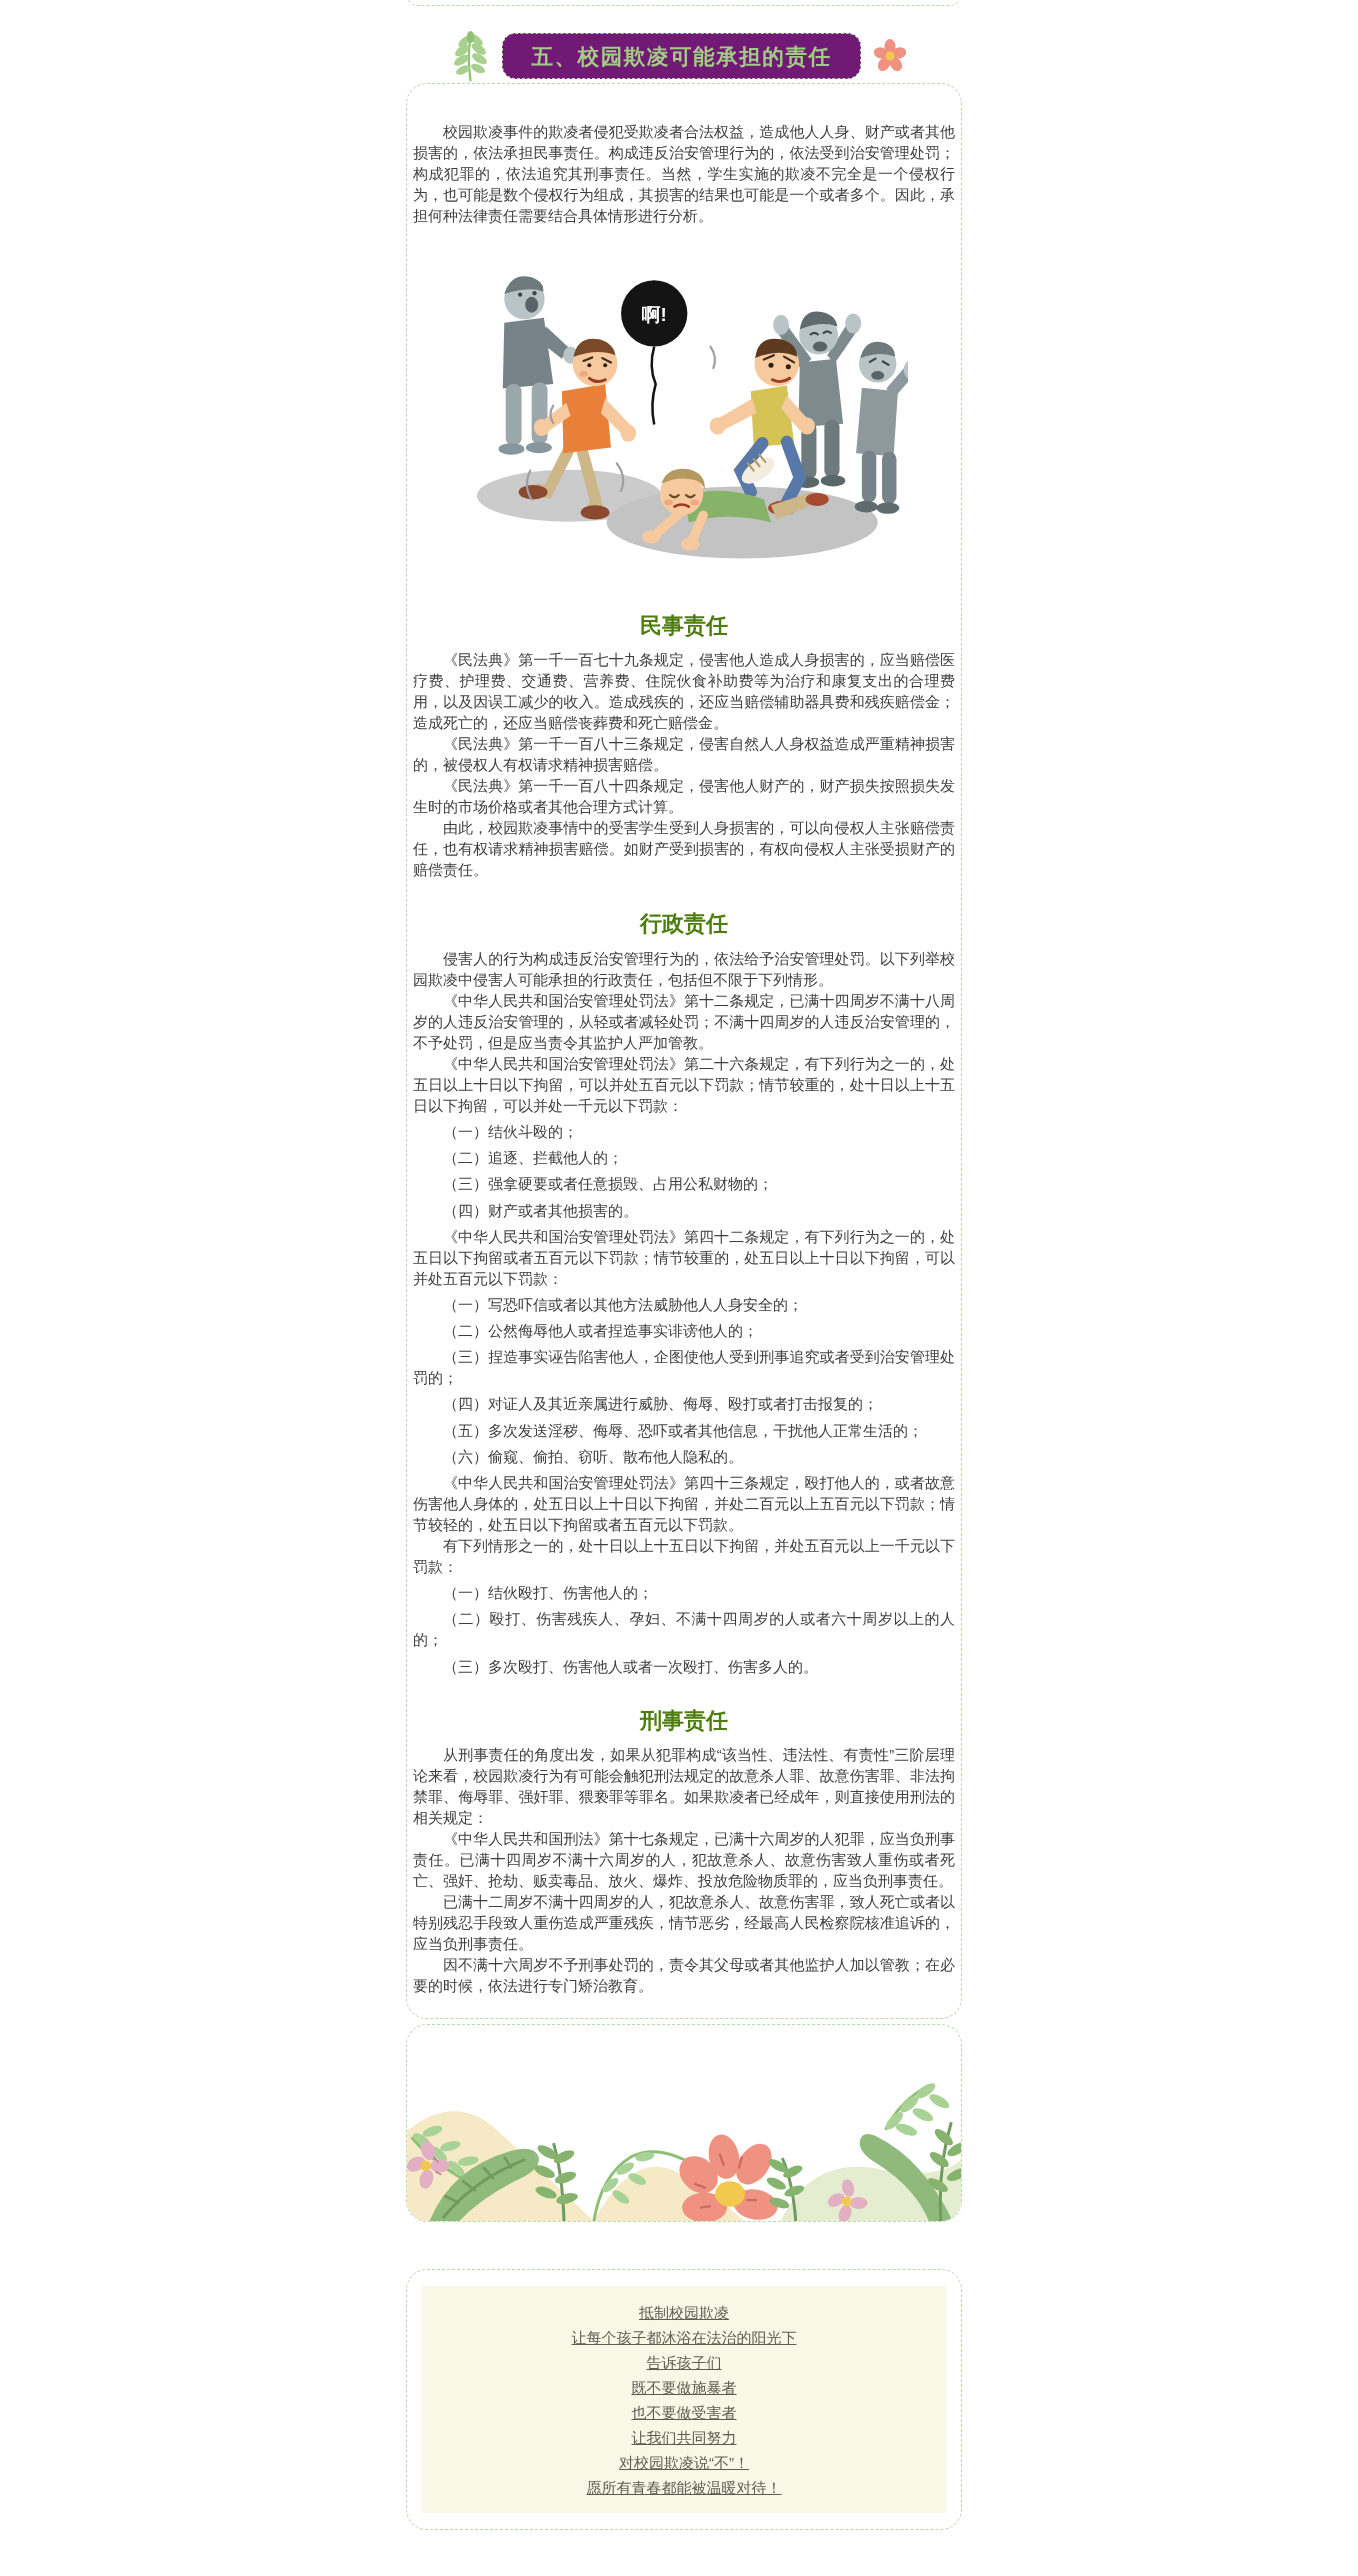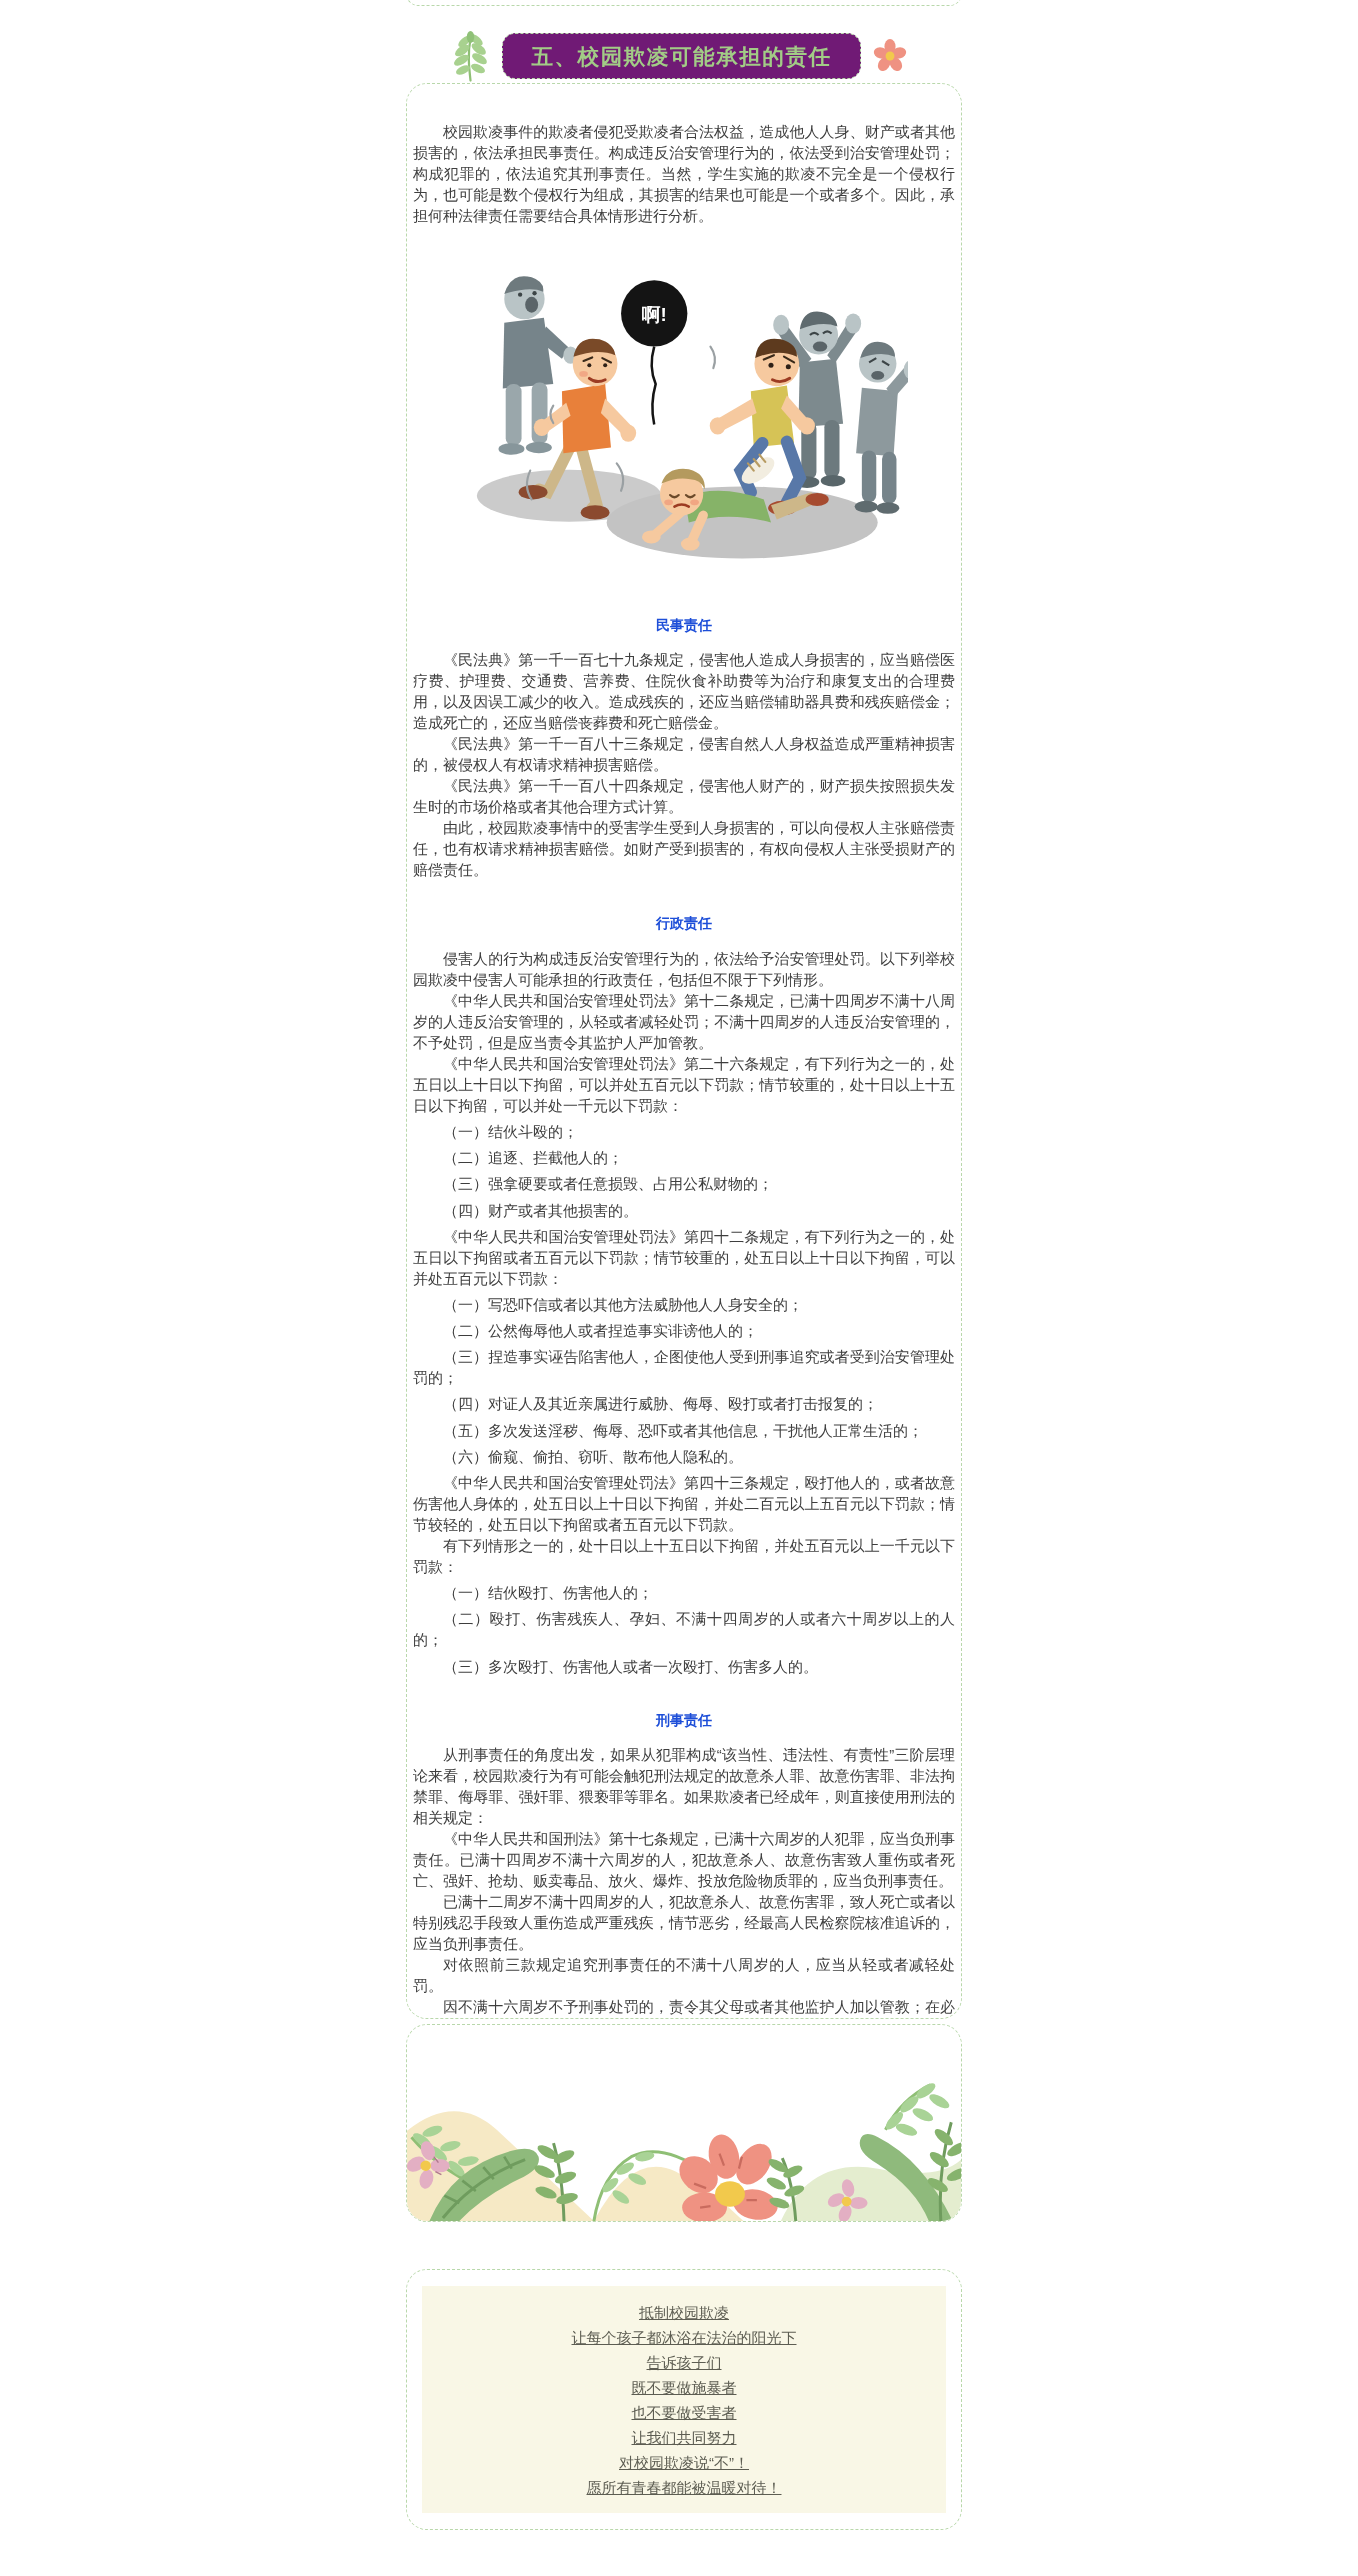--- a/index.html
+++ b/index.html
@@ -19,21 +19,21 @@
   .title-pill { border:1.5px dashed #b9d8ab; border-radius:13.4px; padding:7.4px 28px;
     color:#a2cc86; font-size:21.6px; font-weight:bold; letter-spacing:1.5px; background:#701a75; }
   .banner svg { display:block; }
 
   
   .main-box { left:406px; top:83px; width:556px; height:1936px; padding:37px 6px 0 6px; overflow:hidden; }
   .article { font-size:15px; line-height:21px; color:#3e3e3e; text-align:justify; }
   .article p { margin:0; }
   .article p.paragraph { text-indent:2em; }
   .article p.listitem { text-indent:2em; margin:5.2px 0; }
-  .article h3.heading { font-size:14px; color:#1d4ed8; text-align:center; font-weight:700; margin:33px 0 13.4px 0; }
+  .article h3.heading { font-size:22px; color:#4d7c0f; text-align:center; font-weight:700; margin:33px 0 13.4px 0; }
   .illo-wrap { width:447px; height:331px; margin:25px auto 16.4px auto; }
   .illo-wrap svg { width:100%; height:100%; display:block; }
 
   
   .floral-box { left:406px; top:2024px; width:556px; height:198px; overflow:hidden; }
   .floral-box svg { position:absolute; left:0; bottom:0; width:100%; height:100%; display:block; }
 
   
   .final-box { left:406px; top:2269px; width:556px; height:261px; padding:15.6px 15px; }
   .closing-panel { width:100%; height:100%; background:#f9f7e6;
@@ -225,21 +225,20 @@
       <p class="listitem">（六）偷窥、偷拍、窃听、散布他人隐私的。</p>
       <p class="paragraph">《中华人民共和国治安管理处罚法》第四十三条规定，殴打他人的，或者故意伤害他人身体的，处五日以上十日以下拘留，并处二百元以上五百元以下罚款；情节较轻的，处五日以下拘留或者五百元以下罚款。</p>
       <p class="paragraph">有下列情形之一的，处十日以上十五日以下拘留，并处五百元以上一千元以下罚款：</p>
       <p class="listitem">（一）结伙殴打、伤害他人的；</p>
       <p class="listitem">（二）殴打、伤害残疾人、孕妇、不满十四周岁的人或者六十周岁以上的人的；</p>
       <p class="listitem">（三）多次殴打、伤害他人或者一次殴打、伤害多人的。</p>
       <h3 class="heading">刑事责任</h3>
       <p class="paragraph">从刑事责任的角度出发，如果从犯罪构成“该当性、违法性、有责性”三阶层理论来看，校园欺凌行为有可能会触犯刑法规定的故意杀人罪、故意伤害罪、非法拘禁罪、侮辱罪、强奸罪、猥亵罪等罪名。如果欺凌者已经成年，则直接使用刑法的相关规定：</p>
       <p class="paragraph">《中华人民共和国刑法》第十七条规定，已满十六周岁的人犯罪，应当负刑事责任。已满十四周岁不满十六周岁的人，犯故意杀人、故意伤害致人重伤或者死亡、强奸、抢劫、贩卖毒品、放火、爆炸、投放危险物质罪的，应当负刑事责任。</p>
       <p class="paragraph">已满十二周岁不满十四周岁的人，犯故意杀人、故意伤害罪，致人死亡或者以特别残忍手段致人重伤造成严重残疾，情节恶劣，经最高人民检察院核准追诉的，应当负刑事责任。</p>
-      <p class="paragraph">对依照前三款规定追究刑事责任的不满十八周岁的人，应当从轻或者减轻处罚。</p>
       <p class="paragraph">因不满十六周岁不予刑事处罚的，责令其父母或者其他监护人加以管教；在必要的时候，依法进行专门矫治教育。</p>
     </div>
 </div>
 
 <div class="dashed-box floral-box">
   <svg viewBox="0 0 741 262" preserveAspectRatio="none">
     <path d="M-10 150 Q60 86 120 140 Q180 196 250 262 L-10 262 Z" fill="#f6e9c5"></path>
     <path d="M250 262 Q300 168 360 196 Q410 222 450 262 Z" fill="#f6e9c5"></path>
     <path d="M500 262 Q540 176 630 192 Q710 208 741 180 L741 262 Z" fill="#e4edcf"></path>
 

